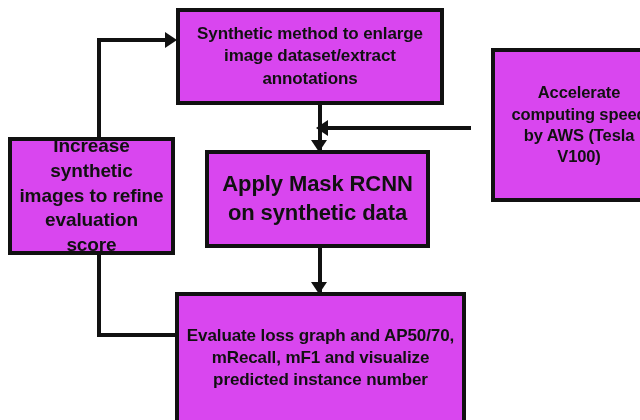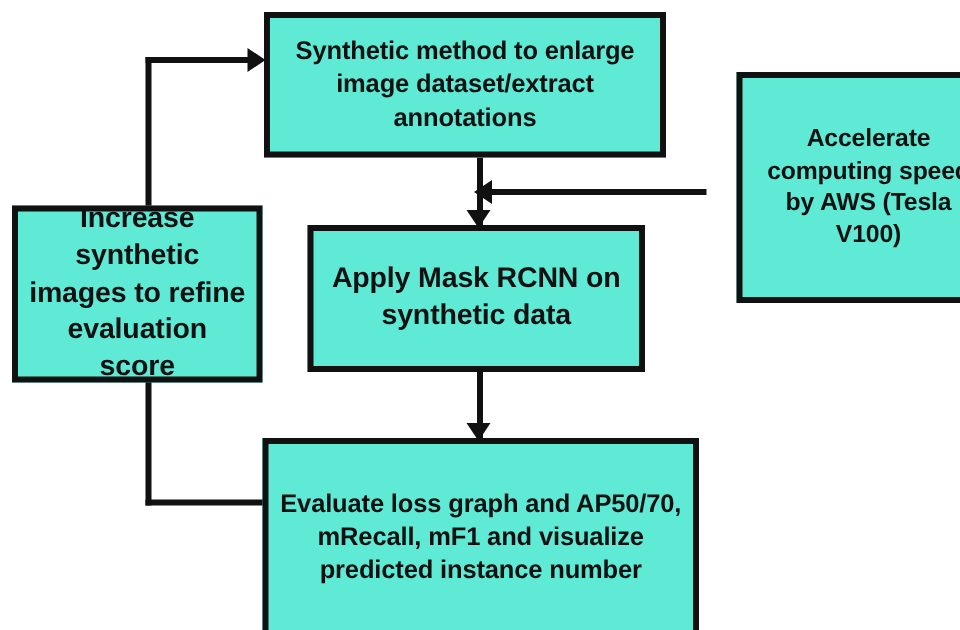--- a/index.html
+++ b/index.html
@@ -1,36 +1,36 @@
 <!DOCTYPE html>
 <html><head>
 <meta charset="utf-8">
 <style>
   html,body{margin:0;padding:0;background:#ffffff;}
   body{width:640px;height:420px;overflow:hidden;
        font-family:"Liberation Sans", sans-serif;color:#111111;}
   #canvas{position:relative;width:640px;height:420px;}
 
-  .node{position:absolute;box-sizing:border-box;background:#5eead4;
+  .node{position:absolute;box-sizing:border-box;background:#d946ef;
         border:4px solid #111111;display:flex;align-items:center;
         justify-content:center;text-align:center;z-index:3;}
   .node .txt{display:block;line-height:1.30;padding:0 6px;
              font-weight:600;letter-spacing:-0.1px;}
 
   #node-synthetic{left:176px;top:8px;width:268px;height:97px;}
   #node-synthetic .txt{font-size:17px;}
 
   #node-aws{left:491px;top:48px;width:176px;height:154px;}
   #node-aws .txt{font-size:16.5px;}
 
   #node-increase{left:8px;top:137px;width:167px;height:118px;}
   #node-increase .txt{font-size:19px;}
 
   #node-maskrcnn{left:205px;top:150px;width:225px;height:98px;}
-  #node-maskrcnn .txt{font-size:19px;}
+  #node-maskrcnn .txt{font-size:22px;}
 
   #node-evaluate{left:175px;top:292px;width:291px;height:132px;}
   #node-evaluate .txt{font-size:17px;}
 
   .edge{position:absolute;background:#111111;z-index:1;}
   .edge.h{height:4px;}
   .edge.v{width:4px;}
 
   
   .arrow{position:absolute;width:0;height:0;z-index:2;}

